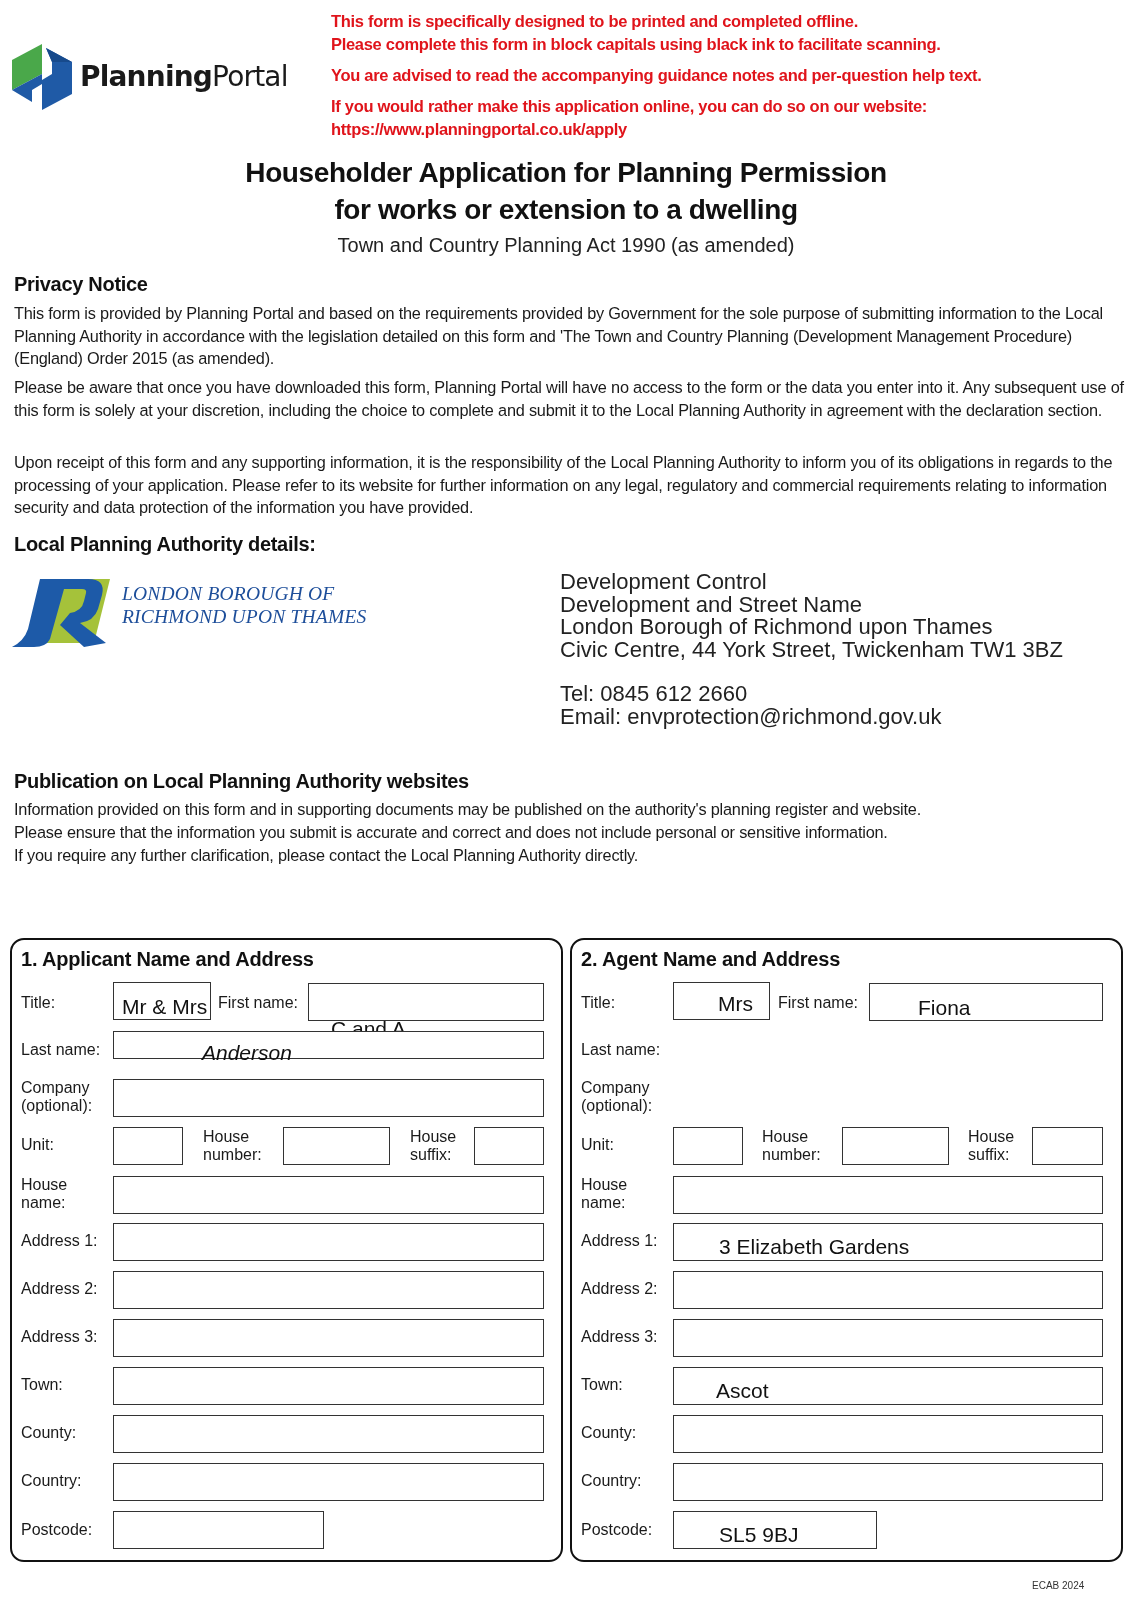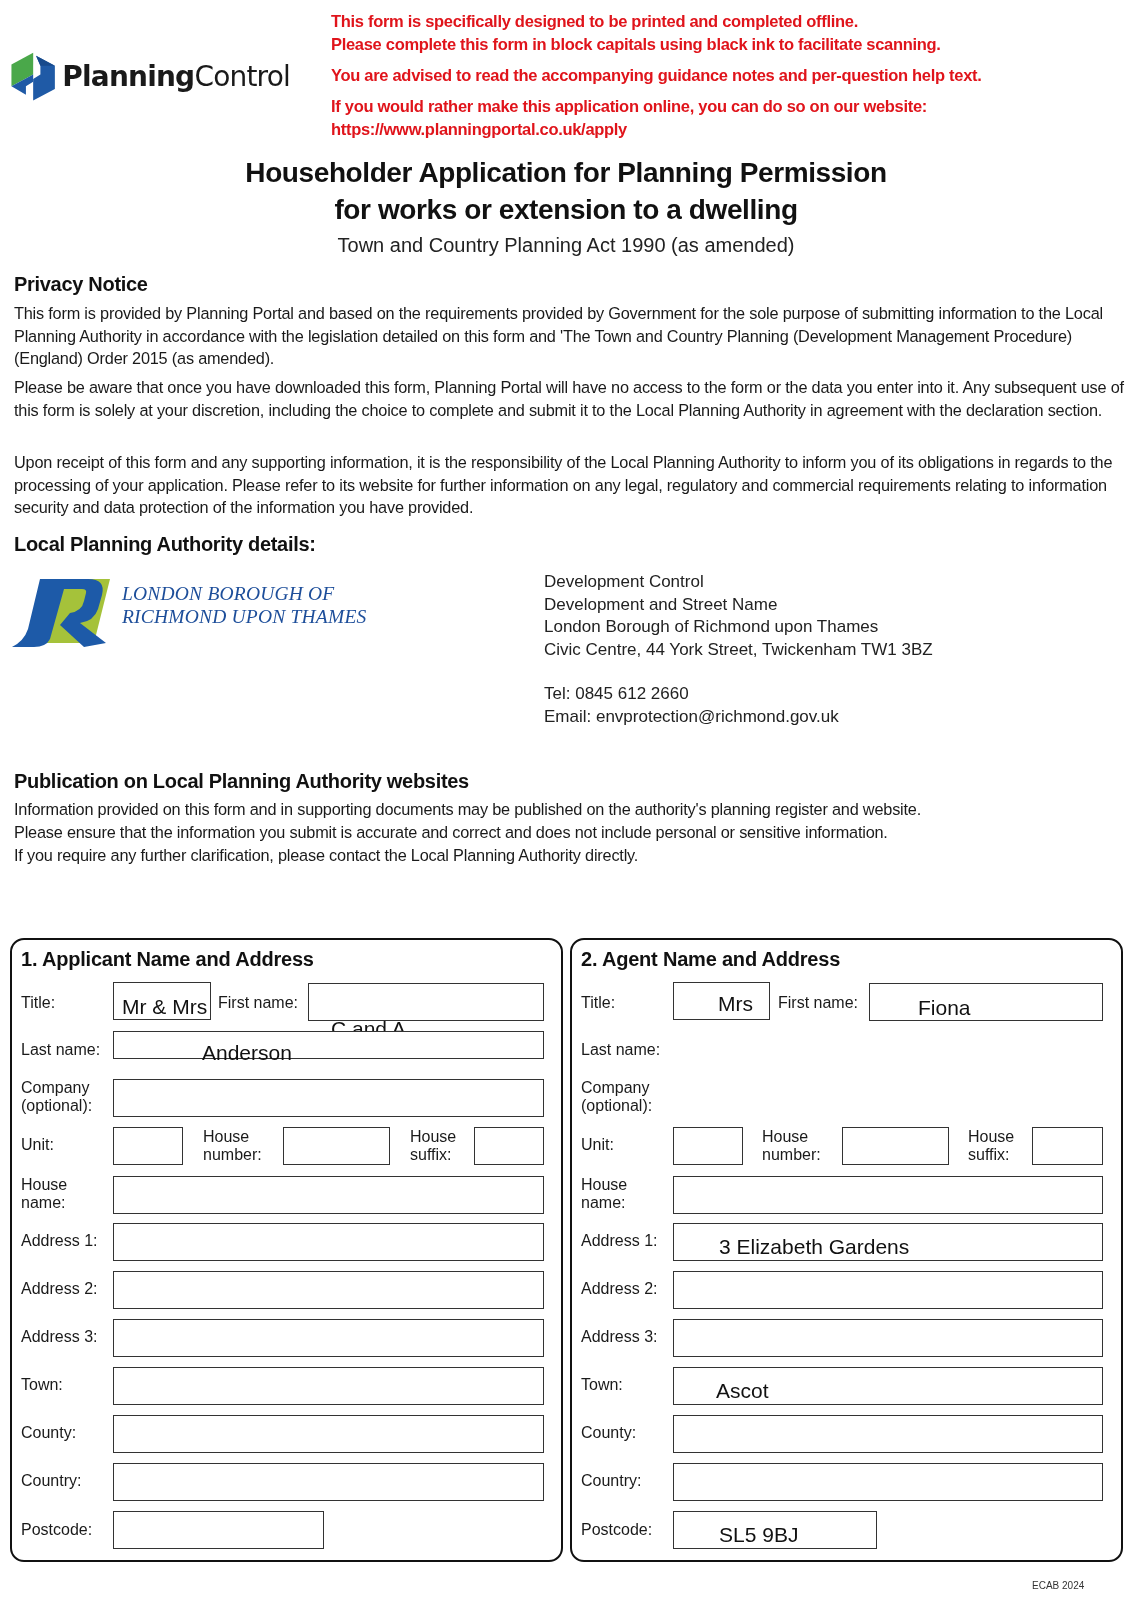--- a/index.html
+++ b/index.html
@@ -38,21 +38,21 @@
   #privacy-p2 { top: 376px; }
   #privacy-p3 { top: 451px; }
 
   #lpa-heading { top: 533px; text-align: right; }
 
   #richmond-logo { left: 10px; top: 575px; width: 380px; height: 80px; }
   .rich-text { position: absolute; left: 112px; font-family: "Liberation Serif", serif; font-style: italic; font-size: 19.5px; color: #1d4e9a; letter-spacing: 0.2px; white-space: nowrap; }
   #rich-line1 { top: 8px; }
   #rich-line2 { top: 31px; }
 
-  .lpa-line { left: 544px; font-size: 17px; color: #222; line-height: 22.5px; }
+  .lpa-line { left: 560px; font-size: 22px; color: #222; line-height: 22.5px; }
 
   #pub-heading { top: 770px; }
 
   
   .panel { top: 938px; width: 553px; height: 624px; border: 2.5px solid #111; border-radius: 14px; }
   #panel-applicant { left: 10px; }
   #panel-agent { left: 570px; }
 
   .panel-title { position: absolute; left: 9px; top: 8px; font-weight: bold; font-size: 20px; color: #111; letter-spacing: -0.2px; }
 
@@ -63,21 +63,21 @@
 </head>
 <body>
 
 <div id="pp-logo" class="abs">
   <svg viewBox="0 0 64 72">
     <polygon points="2,20 32,4 32,34 2,50" fill="#4aa84a"></polygon>
     <polygon points="2,50 32,34 32,44 22,50 22,62 2,50" fill="#1f5aa6"></polygon>
     <polygon points="36,8 62,22 62,54 32,70 32,40 42,34 42,22" fill="#1f5aa6"></polygon>
     <polygon points="36,8 62,22 42,22" fill="#174a8c"></polygon>
   </svg>
-  <div class="pp-word"><b>Planning</b><span>Control</span></div>
+  <div class="pp-word"><b>Planning</b><span>Portal</span></div>
 </div>
 
 <div id="notice-1" class="abs red">This form is specifically designed to be printed and completed offline.</div>
 <div id="notice-2" class="abs red">Please complete this form in block capitals using black ink to facilitate scanning.</div>
 <div id="notice-3" class="abs red">You are advised to read the accompanying guidance notes and per-question help text.</div>
 <div id="notice-4" class="abs red">If you would rather make this application online, you can do so on our website:</div>
 <div id="notice-5" class="abs red">https://www.planningportal.co.uk/apply</div>
 
 <div id="title-1" class="abs title">Householder Application for Planning Permission</div>
 <div id="title-2" class="abs title">for works or extension to a dwelling</div>
@@ -115,21 +115,21 @@
   <div class="lbl" style="top:54px;">Title:</div>
   <div class="box" style="left:101px;top:42px;width:98px;height:38px;">
       <span style="left:8px;top:6px;">Mr &amp; Mrs</span>
     </div>
   <div class="lbl" style="left:206px;top:54px;">First name:</div>
   <div class="box" style="left:296px;top:43px;width:236px;height:38px;">
       <span style="left:22px;top:3px;margin-top:24px;">C and A</span>
     </div>
 
   <div class="lbl" style="top:101px;">Last name:</div>
-  <div class="box" style="left:101px;top:91px;width:431px;height:28px;">
+  <div class="box" style="left:101px;top:91px;width:431px;height:28px;font-style:italic;">
       <span style="left:88px;top:3px;">Anderson</span>
     </div>
 
   <div class="lbl" style="top:139px;">
       <div>Company</div>
       <div>(optional):</div>
     </div>
   <div class="box" style="left:101px;top:139px;width:431px;height:38px;">
       <span style="left:10px;"></span>
     </div>

